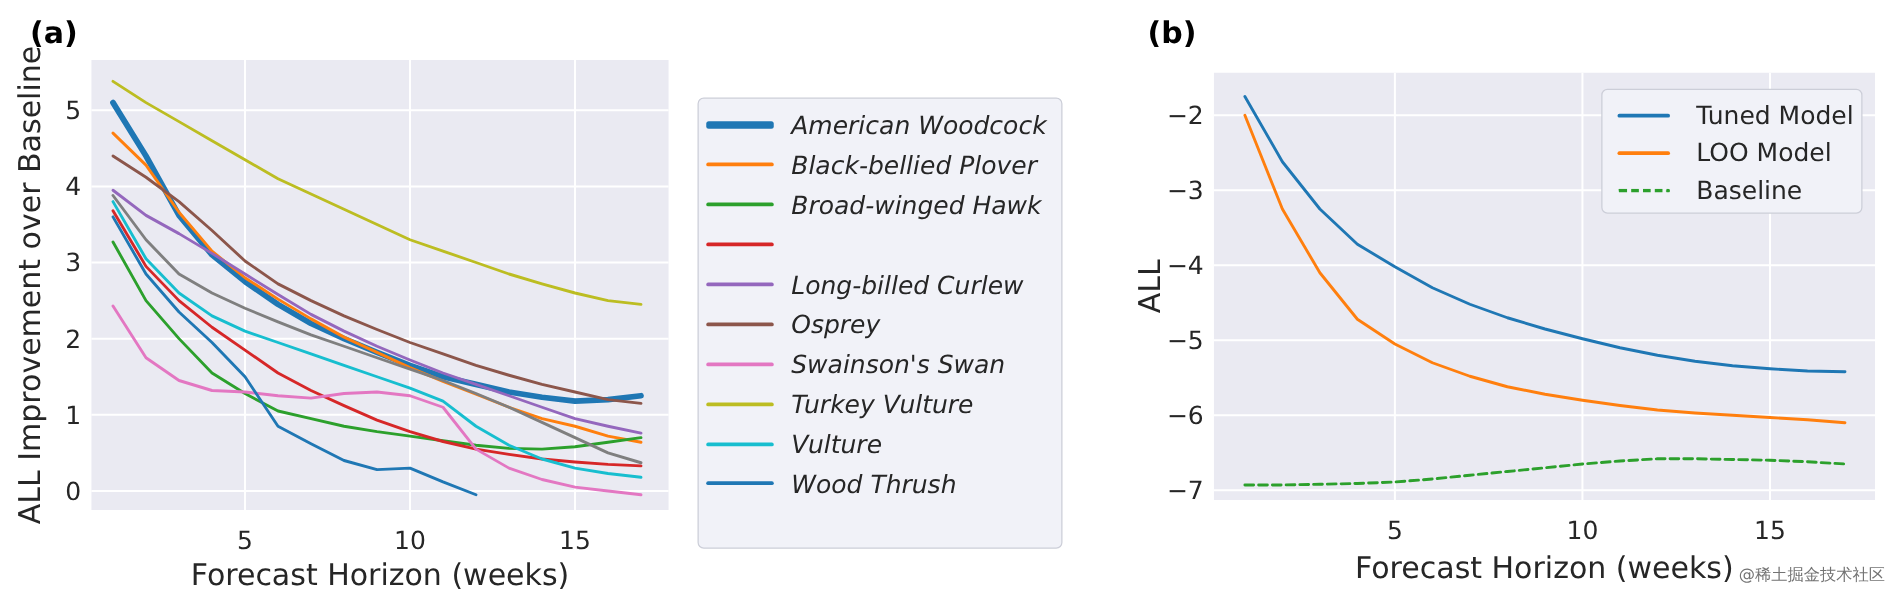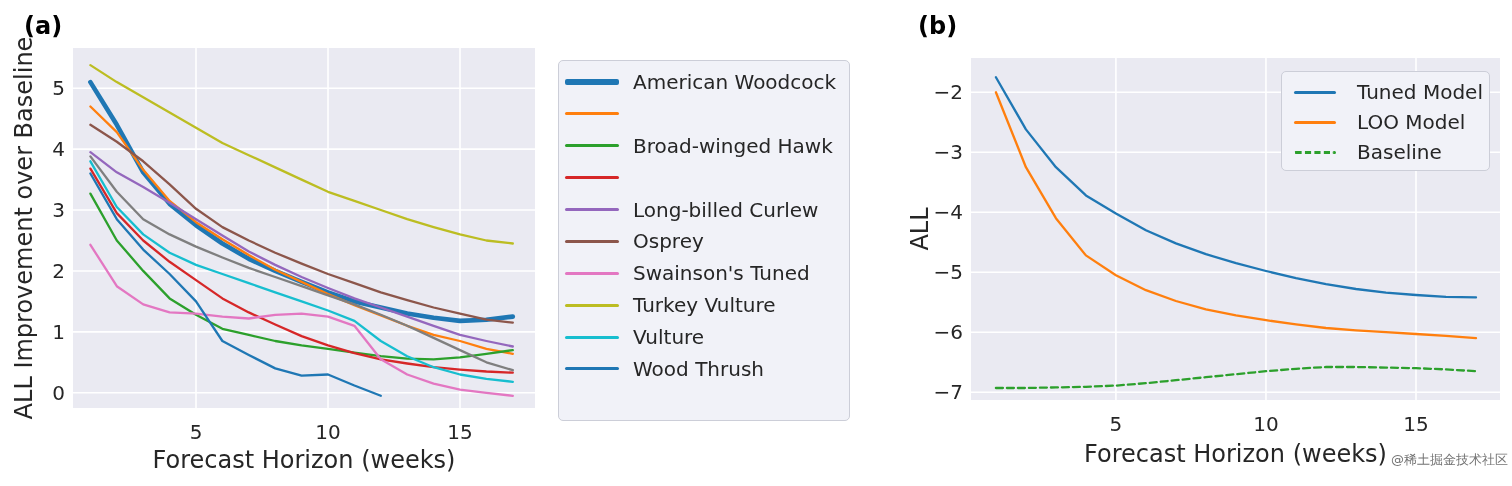--- a/index.html
+++ b/index.html
@@ -52,46 +52,47 @@
         <polyline points="17.4,120.6 43.8,165.1 70.2,192.5 96.6,213.8 123.0,232.1 149.4,250.4 175.8,264.4 202.2,276.5 228.6,288.1 255.0,297.3 281.4,305.2 307.8,311.3 334.2,315.5 360.6,319.2 387.0,321.6 413.4,323.5 439.8,324.7" fill="none" stroke="#d62728" stroke-width="2.3" stroke-linejoin="round" stroke-linecap="round"></polyline>
         <polyline points="17.4,104.2 43.8,124.3 70.2,138.9 96.6,154.7 123.0,171.2 149.4,187.6 175.8,203.5 202.2,216.9 228.6,229.0 255.0,240.0 281.4,250.4 307.8,259.5 334.2,268.6 360.6,277.8 387.0,286.9 413.4,293.0 439.8,298.5" fill="none" stroke="#9467bd" stroke-width="2.3" stroke-linejoin="round" stroke-linecap="round"></polyline>
         <polyline points="17.4,76.8 43.8,93.8 70.2,113.3 96.6,136.4 123.0,160.8 149.4,179.1 175.8,192.5 202.2,204.7 228.6,215.6 255.0,226.0 281.4,235.1 307.8,244.3 334.2,252.2 360.6,259.5 387.0,265.6 413.4,271.7 439.8,274.7" fill="none" stroke="#8c564b" stroke-width="2.3" stroke-linejoin="round" stroke-linecap="round"></polyline>
         <polyline points="17.4,196.8 43.8,238.2 70.2,256.4 96.6,264.4 123.0,265.6 149.4,268.6 175.8,270.5 202.2,266.8 228.6,265.6 255.0,268.6 281.4,277.8 307.8,311.3 334.2,326.5 360.6,335.6 387.0,341.7 413.4,344.8 439.8,347.8" fill="none" stroke="#e377c2" stroke-width="2.3" stroke-linejoin="round" stroke-linecap="round"></polyline>
         <polyline points="17.4,108.4 43.8,143.8 70.2,171.2 96.6,186.4 123.0,198.6 149.4,209.5 175.8,219.9 202.2,229.0 228.6,238.2 255.0,247.3 281.4,256.4 307.8,266.8 334.2,277.8 360.6,289.9 387.0,302.1 413.4,314.3 439.8,322.2" fill="none" stroke="#7f7f7f" stroke-width="2.3" stroke-linejoin="round" stroke-linecap="round"></polyline>
         <polyline points="17.4,17.1 43.8,34.1 70.2,49.3 96.6,64.6 123.0,79.8 149.4,95.0 175.8,107.2 202.2,119.4 228.6,131.6 255.0,143.8 281.4,152.9 307.8,162.0 334.2,171.2 360.6,179.1 387.0,186.4 413.4,192.5 439.8,195.5" fill="none" stroke="#bcbd22" stroke-width="2.3" stroke-linejoin="round" stroke-linecap="round"></polyline>
         <polyline points="17.4,113.3 43.8,159.0 70.2,186.4 96.6,204.7 123.0,216.9 149.4,226.0 175.8,235.1 202.2,244.3 228.6,253.4 255.0,262.5 281.4,272.9 307.8,293.0 334.2,308.2 360.6,319.2 387.0,326.5 413.4,330.8 439.8,333.8" fill="none" stroke="#17becf" stroke-width="2.3" stroke-linejoin="round" stroke-linecap="round"></polyline>
         <polyline points="17.4,125.5 43.8,171.2 70.2,201.6 96.6,226.0 123.0,253.4 149.4,293.0 175.8,307.0 202.2,320.4 228.6,327.7 255.0,326.5 281.4,337.5 307.8,347.8" fill="none" stroke="#1f77b4" stroke-width="2.3" stroke-linejoin="round" stroke-linecap="round"></polyline>
       </svg>
     <div class="axlabel" style="left:73px;top:446px;width:462px;">Forecast Horizon (weeks)</div>
-    <div id="legend-a" class="legend" style="left:558px;top:60px;width:292px;height:361px;">
+    <div id="legend-a" class="legend" style="left:558px;top:78px;width:292px;height:361px;font-style:italic;">
         <div class="lrow">
           <span class="lsample" style="height: 6px; background: rgb(31, 119, 180);"></span>
           <span class="ltext">American Woodcock</span>
         </div>
         <div class="lrow">
           <span class="lsample" style="height: 3px; background: rgb(255, 127, 14);"></span>
+          <span class="ltext">Black-bellied Plover</span>
         </div>
         <div class="lrow">
           <span class="lsample" style="height: 3px; background: rgb(44, 160, 44);"></span>
           <span class="ltext">Broad-winged Hawk</span>
         </div>
         <div class="lrow">
           <span class="lsample" style="height: 3px; background: rgb(214, 39, 40);"></span>
         </div>
         <div class="lrow">
           <span class="lsample" style="height: 3px; background: rgb(148, 103, 189);"></span>
           <span class="ltext">Long-billed Curlew</span>
         </div>
         <div class="lrow">
           <span class="lsample" style="height: 3px; background: rgb(140, 86, 75);"></span>
           <span class="ltext">Osprey</span>
         </div>
         <div class="lrow">
           <span class="lsample" style="height: 3px; background: rgb(227, 119, 194);"></span>
-          <span class="ltext">Swainson's Tuned</span>
+          <span class="ltext">Swainson's Swan</span>
         </div>
         <div class="lrow">
           <span class="lsample" style="height: 3px; background: rgb(188, 189, 34);"></span>
           <span class="ltext">Turkey Vulture</span>
         </div>
         <div class="lrow">
           <span class="lsample" style="height: 3px; background: rgb(23, 190, 207);"></span>
           <span class="ltext">Vulture</span>
         </div>
         <div class="lrow">

